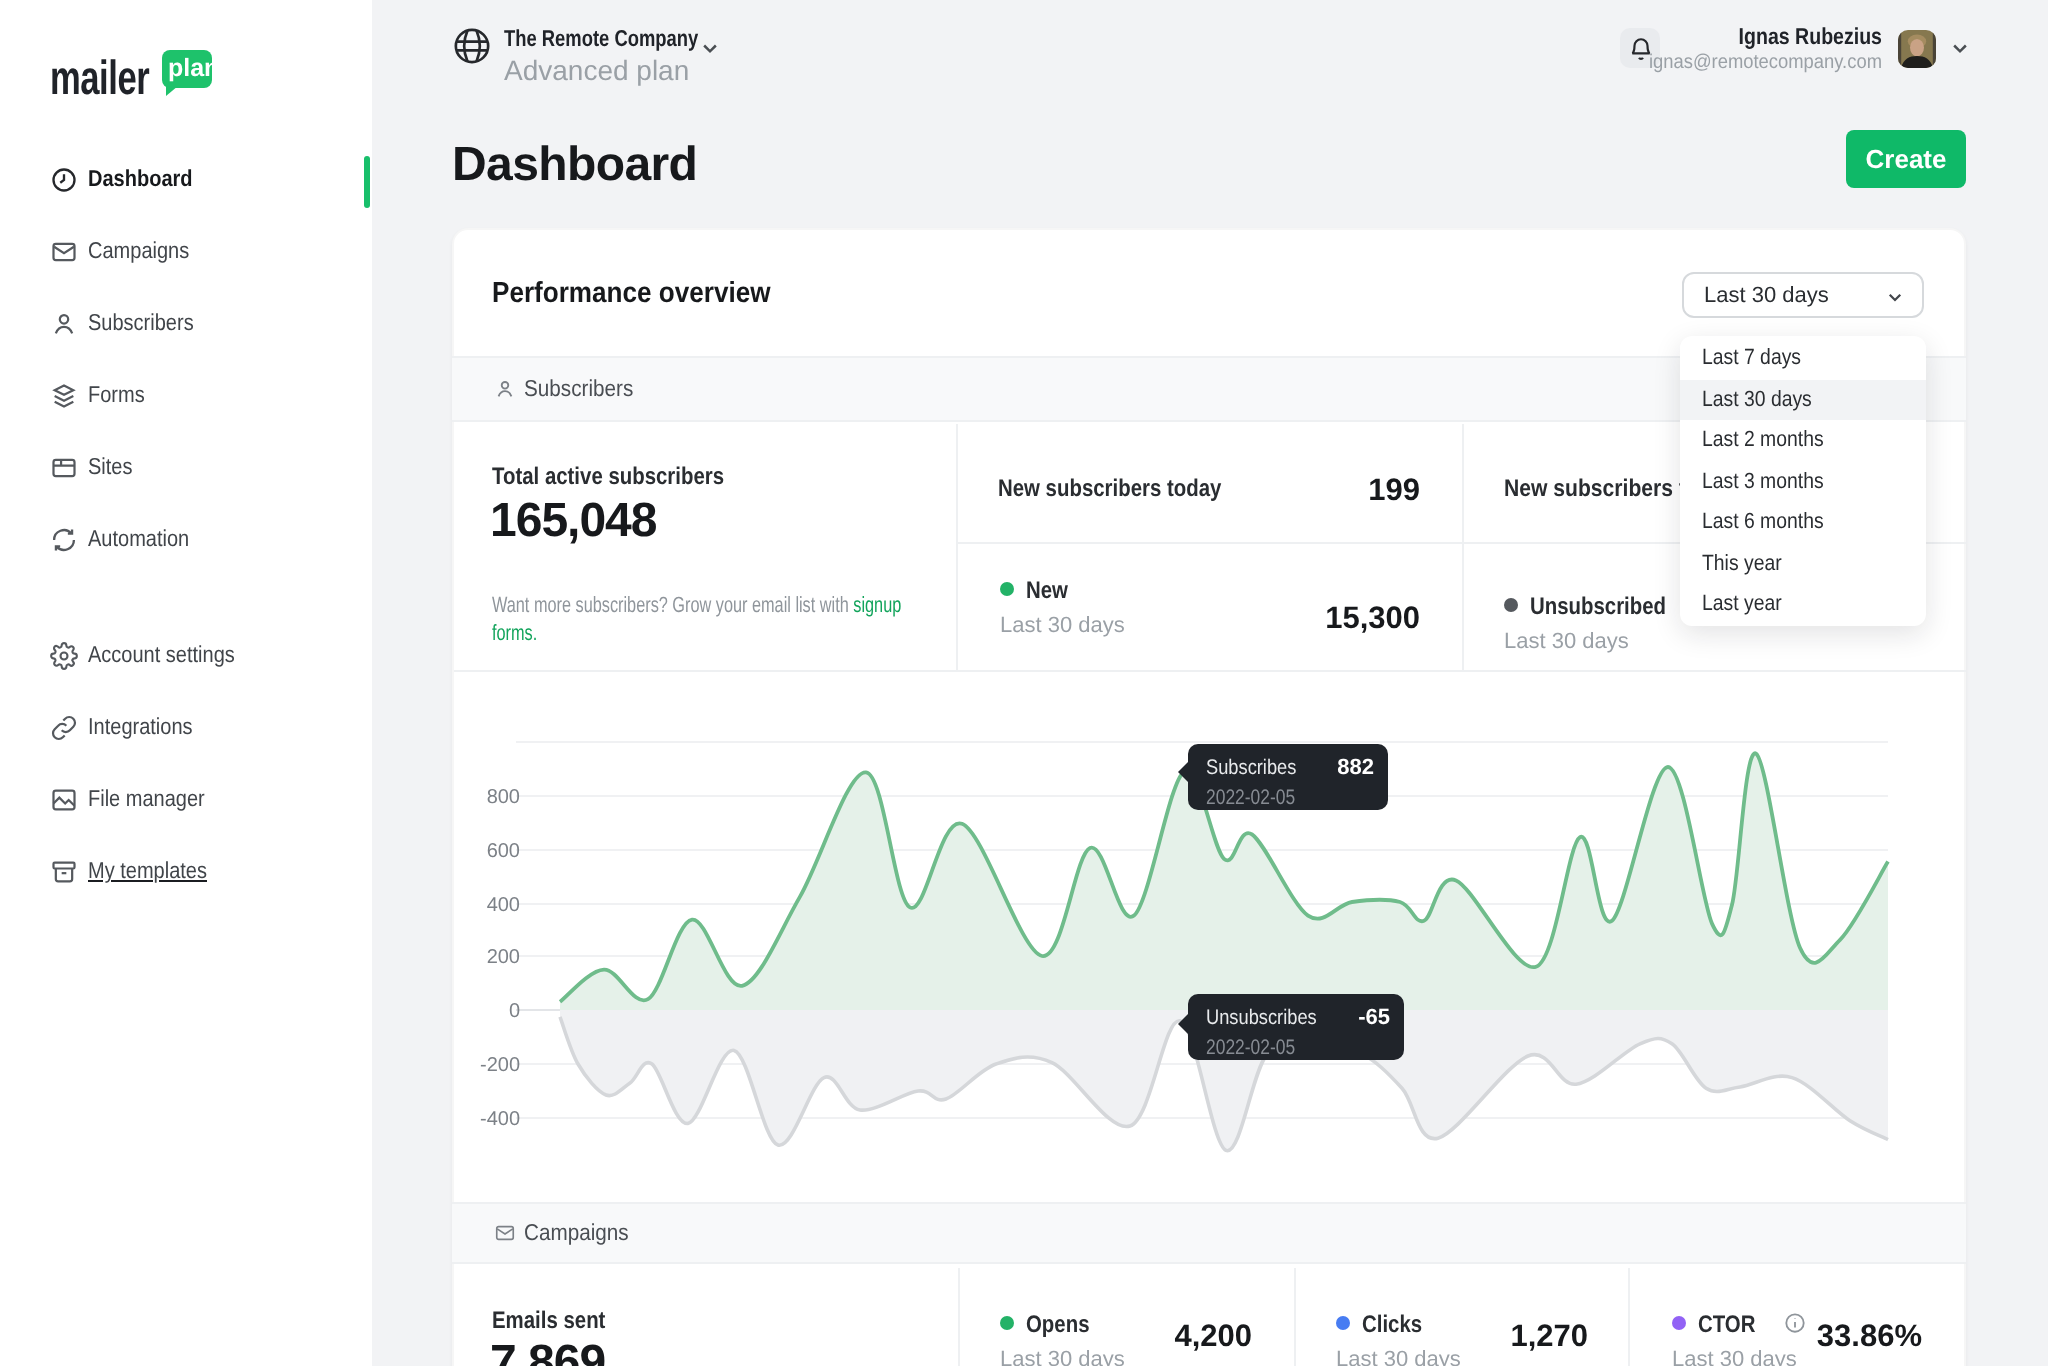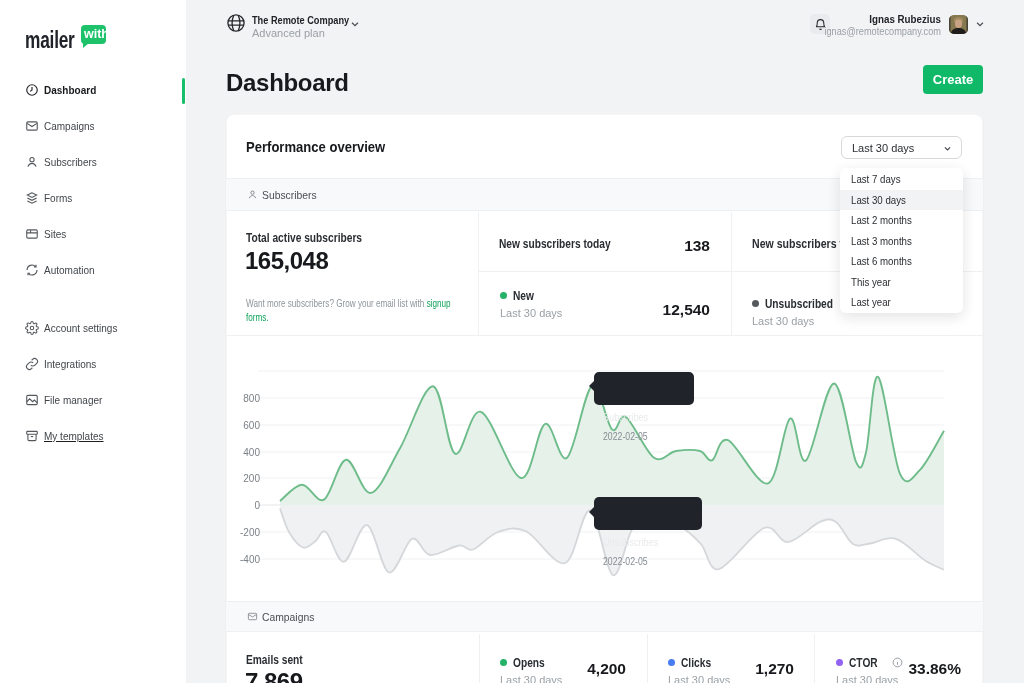--- a/index.html
+++ b/index.html
@@ -13,36 +13,36 @@
 .navitem.active span { color:#17191c; font-weight:bold; }
 .activebar { position:absolute; left:182px; top:78px; width:3px; height:26px; background:#18bf6b; border-radius:2px; }
 .sec-bar { position:absolute; left:226px; width:757px; height:33px; background:#f8f9fa; border-top:1px solid #eef0f2; border-bottom:1px solid #eef0f2; display:flex; align-items:center; padding-left:21px; }
 .sec-bar svg { width:11px; height:11px; margin-right:4px; }
 .sec-bar span { font-size:11.5px; color:#4a4e53; display:inline-block; transform:scaleX(.9); transform-origin:left center; }
 .statlabel { font-size:12px; font-weight:bold; color:#2a2d31; display:inline-block; transform:scaleX(.85); transform-origin:left center; white-space:nowrap; }
 .dot { display:inline-block; width:7px; height:7px; border-radius:50%; margin-right:6px; position:relative; top:-1px; }
 .sub30 { font-size:11px; color:#9aa0a6; margin-top:3px; }
 .bignum { font-weight:bold; color:#17191c; }
 .tooltip { position:absolute; background:#20242a; border-radius:5px; color:#fff; padding:6px 7px 6px 9px; z-index:30; white-space:nowrap; }
-.tooltip .r1 { display:flex; justify-content:space-between; font-size:10.5px;margin-top:33px; }
+.tooltip .r1 { display:flex; justify-content:space-between; font-size:10.5px; }
 .tooltip .r1 .name { color:#e8eaec; display:inline-block; transform:scaleX(.87); transform-origin:left center; }
-.tooltip .r1 b { font-size:14px; }
+.tooltip .r1 b { font-size:11px; }
 .tooltip .date { font-size:10.5px; color:#878c93; margin-top:2.5px; transform:scaleX(.83); transform-origin:left top; }
 .dd div { height:20.5px; line-height:20.5px; padding-left:11px; }
 .dd div span { display:inline-block; transform:scaleX(.88); transform-origin:left center; }
 </style>
 </head>
 <body>
 
 <div class="sidebar">
   <div class="abs" style="left:25px; top:26px;">
     <span style="font-size:24px; font-weight:bold; color:#202329; display:inline-block; transform:scaleX(.72); transform-origin:left center; letter-spacing:-0.3px;">mailer</span>
   </div>
   <div class="abs" style="left:81px; top:25px; width:25px; height:19px; background:#1ec26b; border-radius:4px;">
-    <span style="position:absolute; left:3px; top:2px; font-size:12.5px; font-weight:bold; color:#fff;">with</span>
+    <span style="position:absolute; left:3px; top:2px; font-size:12.5px; font-weight:bold; color:#fff;">plan</span>
     <div style="position:absolute; left:2px; top:18px; width:0; height:0; border-left:6px solid #1ec26b; border-bottom:5px solid transparent;"></div>
   </div>
   <div class="activebar"></div>
   <div class="navitem active" style="top:82px;">
     <svg viewBox="0 0 24 24" fill="none" stroke="#26282c" stroke-width="2">
         <circle cx="12" cy="12" r="9"></circle>
         <path d="M12 7v5l-3.2 2.4"></path>
       </svg>
     <span>Dashboard</span>
   </div>
@@ -112,21 +112,21 @@
     <span>My templates</span>
   </div>
 </div>
 
 <svg class="abs" style="left:226px; top:13px;" width="20" height="20" viewBox="0 0 24 24" fill="none" stroke="#26282c" stroke-width="1.6">
   <circle cx="12" cy="12" r="9.7"></circle>
   <path d="M2.6 9.4h18.8M2.6 14.6h18.8"></path>
   <path d="M9.3 2.7c-2.5 5.8-2.5 12.8 0 18.6M14.7 2.7c2.5 5.8 2.5 12.8 0 18.6"></path>
 </svg>
 <div class="abs" style="left:252px; top:14px; font-size:11.5px; font-weight:bold; color:#202329; transform:scaleX(.8); transform-origin:left center; white-space:nowrap;">The Remote Company</div>
-<div class="abs" style="left:252px; top:27px; font-size:11px; color:#9aa0a6;">Advanced plan</div>
+<div class="abs" style="left:252px; top:27px; font-size:14px; color:#9aa0a6;">Advanced plan</div>
 <svg class="abs" style="left:350px; top:19px;" width="10" height="10" viewBox="0 0 24 24" fill="none" stroke="#4a4e53" stroke-width="3">
     <path d="m5 9 7 7 7-7"></path>
   </svg>
 
 <div class="abs" style="left:810px; top:14px; width:20px; height:20px; background:#e9ebee; border-radius:5px;"></div>
 <svg class="abs" style="left:813.5px; top:17.5px;" width="13" height="13" viewBox="0 0 24 24" fill="none" stroke="#26282c" stroke-width="2">
     <path d="M18 9a6 6 0 1 0-12 0c0 6-2 7-2 7h16s-2-1-2-7"></path>
     <path d="M10.2 20a2 2 0 0 0 3.6 0"></path>
   </svg>
 
@@ -168,26 +168,26 @@
 <div class="abs" style="left:478px; top:212px; width:1px; height:123px; background:#eef0f2;"></div>
 <div class="abs" style="left:731px; top:212px; width:1px; height:123px; background:#eef0f2;"></div>
 <div class="abs" style="left:479px; top:271px; width:504px; height:1px; background:#eef0f2;"></div>
 <div class="abs" style="left:227px; top:335px; width:756px; height:1px; background:#eef0f2;"></div>
 
 <div class="abs statlabel" style="left:246px; top:231px;">Total active subscribers</div>
 <div class="abs bignum" style="left:245px; top:247px; font-size:24px; letter-spacing:-0.5px;">165,048</div>
 <div class="abs" style="left:246px; top:296px; font-size:11px; line-height:14px; color:#8f959b; white-space:nowrap; transform:scaleX(.74); transform-origin:left top;">Want more subscribers? Grow your email list with <span style="color:#13a45c;">signup</span><br><span style="color:#13a45c;">forms.</span></div>
 
 <div class="abs statlabel" style="left:499px; top:237px;">New subscribers today</div>
-<div class="abs bignum" style="left:560px; top:237px; width:150px; text-align:right; font-size:15.5px;">138</div>
+<div class="abs bignum" style="left:560px; top:237px; width:150px; text-align:right; font-size:15.5px;">199</div>
 
 <div class="abs statlabel" style="left:752px; top:237px; transform:scaleX(.88);">New subscribers this week</div>
 
 <div class="abs" style="left:500px; top:286px;"><span class="dot" style="background:#23b267;"></span><span class="statlabel">New</span><div class="sub30">Last 30 days</div></div>
-<div class="abs bignum" style="left:560px; top:301px; width:150px; text-align:right; font-size:15.5px;">12,540</div>
+<div class="abs bignum" style="left:560px; top:301px; width:150px; text-align:right; font-size:15.5px;">15,300</div>
 
 <div class="abs" style="left:752px; top:294px;"><span class="dot" style="background:#55595e;"></span><span class="statlabel">Unsubscribed</span><div class="sub30">Last 30 days</div></div>
 
 <svg class="abs" style="left:226px; top:335px;" width="757" height="268" viewBox="0 0 757 268">
 
   <g stroke="#f0f1f3" stroke-width="1">
     <line x1="32" y1="36" x2="718" y2="36"></line>
     <line x1="32" y1="63" x2="718" y2="63"></line>
     <line x1="32" y1="90" x2="718" y2="90"></line>
     <line x1="32" y1="117" x2="718" y2="117"></line>
@@ -262,17 +262,17 @@
   <div class="r1">
       <span class="name">Subscribes</span>
       <b>882</b>
     </div>
   <div class="date">2022-02-05</div>
   <div style="position:absolute; left:-5px; top:9px; width:0; height:0; border-top:5px solid transparent; border-bottom:5px solid transparent; border-right:5px solid #20242a;"></div>
 </div>
 <div class="tooltip" style="left:594px; top:497px; width:108px; height:33px;">
   <div class="r1">
       <span class="name">Unsubscribes</span>
-      <b>-52</b>
+      <b>-65</b>
     </div>
   <div class="date">2022-02-05</div>
   <div style="position:absolute; left:-5px; top:10px; width:0; height:0; border-top:5px solid transparent; border-bottom:5px solid transparent; border-right:5px solid #20242a;"></div>
 </div>
 
 </body></html>

